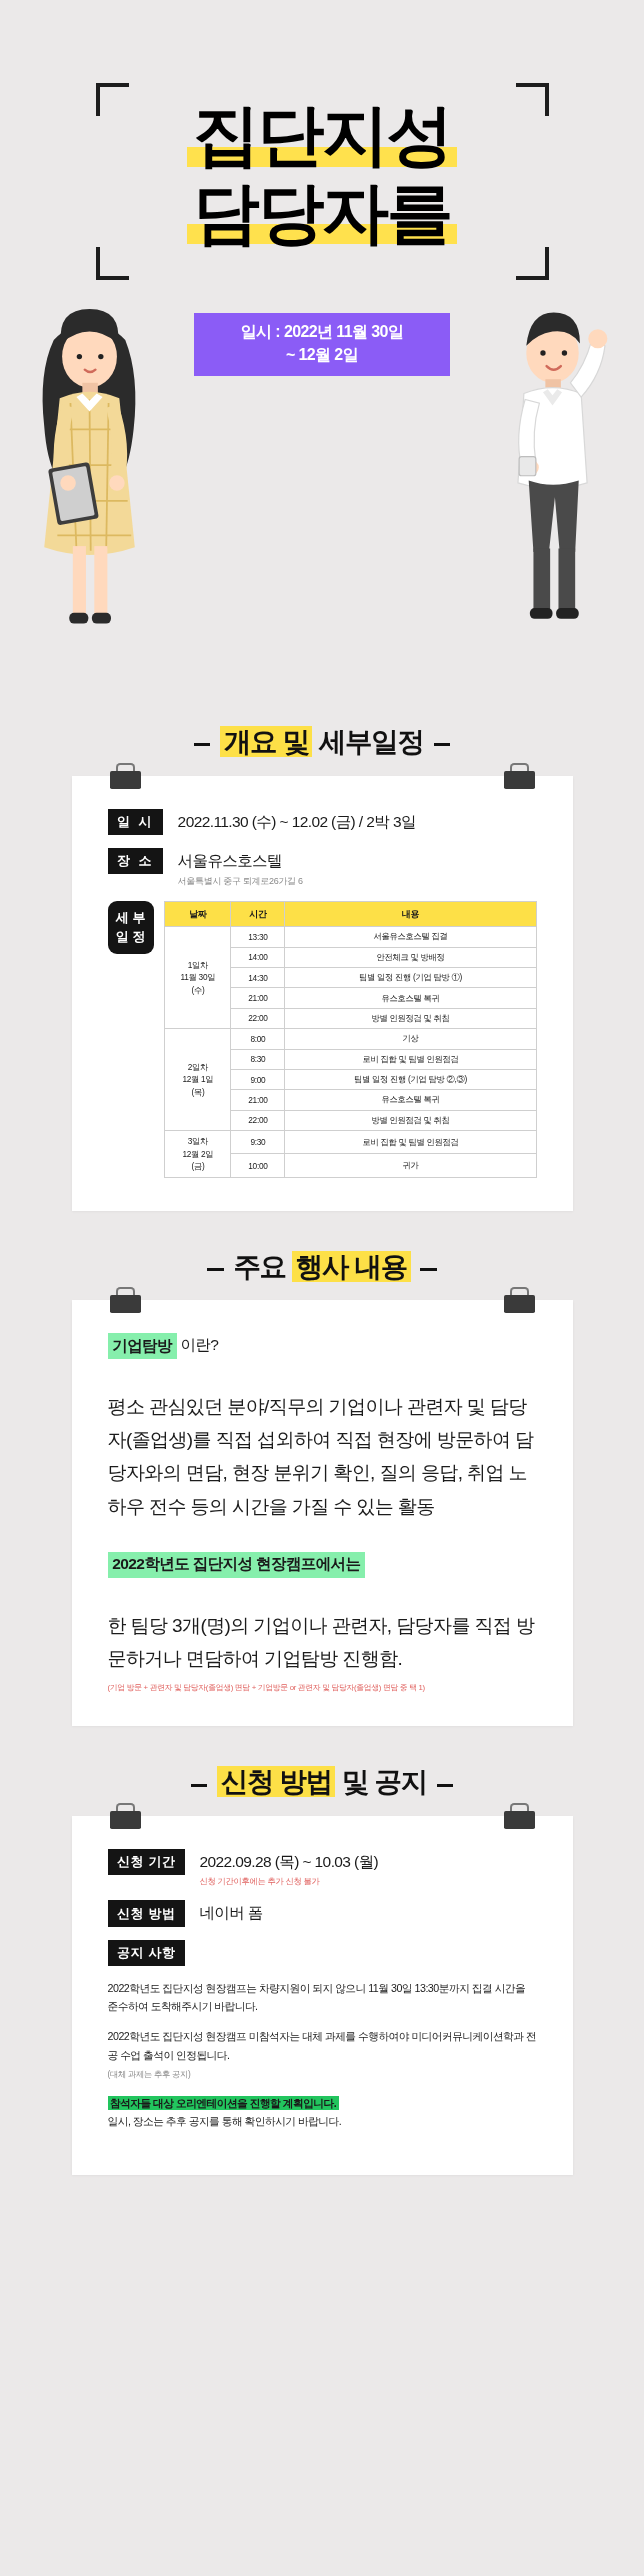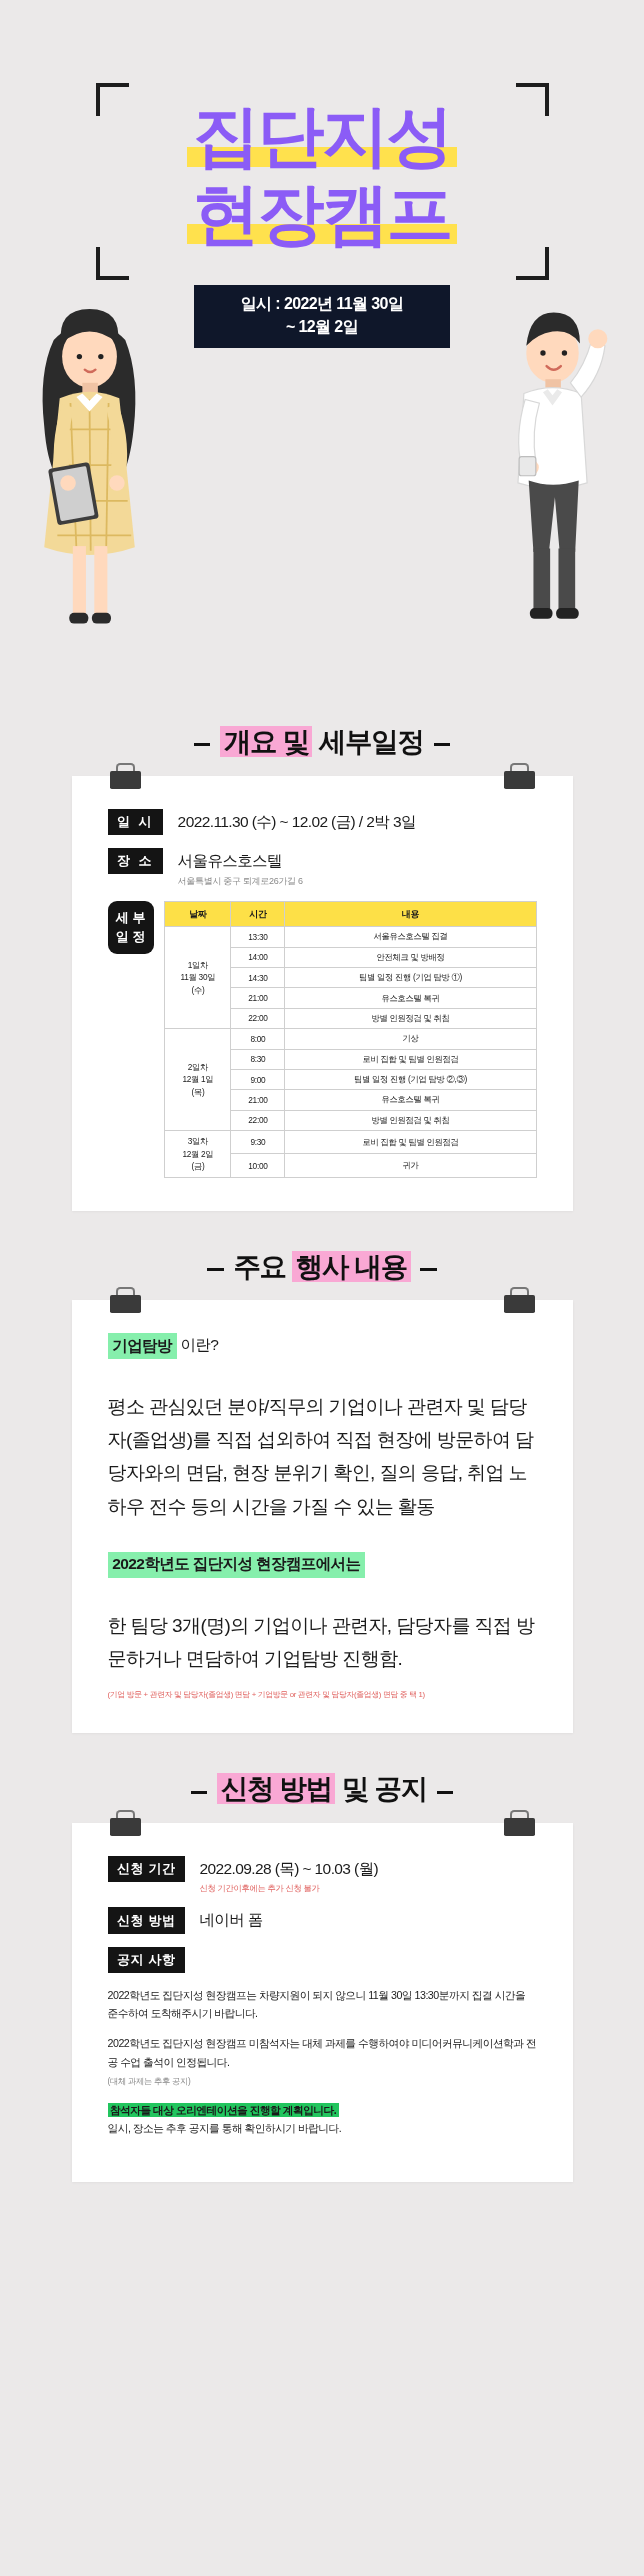--- a/index.html
+++ b/index.html
@@ -52,38 +52,39 @@
     text-align: center;
     padding-top: 14.3px;
   }
   .big-line {
     display: inline-block;
     position: relative;
     font-size: 67px;
     font-weight: 900;
     letter-spacing: -2.4px;
     line-height: 1.16;
-    color: #8b5cf6;
+    color: #000000;
     padding: 0 6px;
+    font-family: Liberation Serif, serif;
   }
   .big-line .hl {
     position: absolute;
     left: 0; right: 0;
     bottom: 8.3px;
     height: 20px;
     background: #ffe14d;
     z-index: 0;
   }
   .big-line span.txt { position: relative; z-index: 1; }
   .big-line.l2 .hl { background: #ffe14d; }
 
   .date-box {
-    margin: 5px auto 0;
+    margin: 33px auto 0;
     width: 256px;
-    background: #0f172a;
+    background: #8b5cf6;
     color: #fff;
     text-align: center;
     padding: 8.3px 6px 9.5px;
     font-size: 16px;
     font-weight: bold;
     line-height: 1.4;
     letter-spacing: -0.6px;
   }
   .date-box .d2 { display: block; }
 
@@ -101,21 +102,21 @@
   }
   .sec-head .h {
     display: inline-block;
     font-size: 27.4px;
     font-weight: 900;
     letter-spacing: -1.2px;
     position: relative;
     color: #111;
   }
   .sec-head .mark {
-    background: #f9a8d4;
+    background: #fde047;
     padding: 0 3.6px;
   }
   .sec-head .dash {
     display: inline-block;
     width: 16.7px;
     height: 3px;
     background: #111;
     vertical-align: middle;
     margin: 0 7.2px 7.2px;
   }
@@ -214,21 +215,21 @@
   .para {
     font-size: 19px;
     line-height: 1.75;
     letter-spacing: -0.6px;
     margin-top: 31px;
     color: #1c1c1c;
   }
   .note {
     font-size: 7.8px;
     color: #e0625f;
-    margin-top: 14px;
+    margin-top: 7px;
     letter-spacing: -0.3px;
   }
   .spacer-40 { height: 29px; }
 
   
   .sub-red {
     font-size: 8.3px;
     color: #e0625f;
     margin-top: 3.6px;
     letter-spacing: -0.3px;
@@ -262,21 +263,21 @@
       <div class="corner br"></div>
 
       <div class="big-title">
         <div class="big-line l1">
           <span class="hl"></span>
           <span class="txt">집단지성</span>
         </div>
         <br>
         <div class="big-line l2">
           <span class="hl"></span>
-          <span class="txt">현장캠프</span>
+          <span class="txt">담당자를</span>
         </div>
       </div>
     </div>
 
     <div class="date-box">
       <span>일시 : 2022년 11월 30일</span>
       <span class="d2">~ 12월 2일</span>
     </div>
 
     <svg class="person left" width="149" height="370" viewBox="0 0 250 620">

